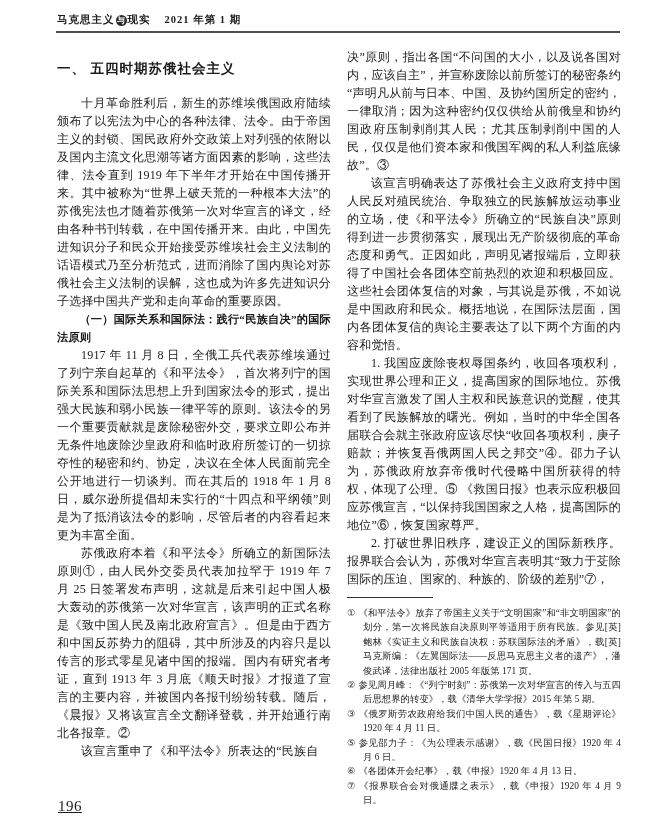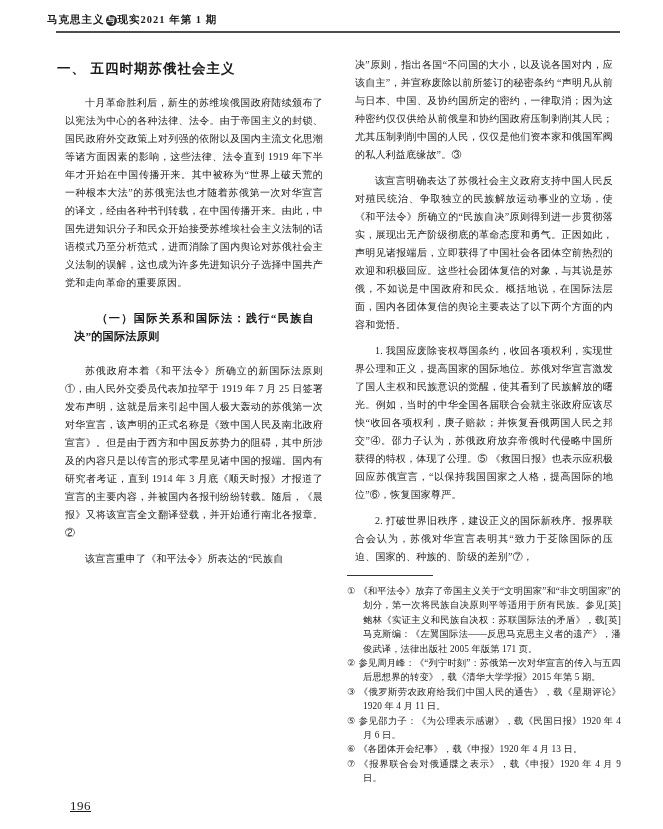--- a/index.html
+++ b/index.html
@@ -6,39 +6,39 @@
   body {
     width:663px; height:829px;
     background:#ffffff;
     position:relative;
     overflow:hidden;
     font-family:"Liberation Serif", serif;
     color:#1b1b1b;
   }
   
   .running-head {
-    position:absolute; left:47px; top:13px;
+    position:absolute; left:57px; top:13px;
     font-size:10.5px; font-weight:bold;
     letter-spacing:1px;
     display:flex; align-items:center;
     white-space:nowrap;
   }
   .logo-circle {
     display:inline-block;
     width:11px; height:11px;
     margin:0 1px;
     background:#2a2a2a;
     color:#fff;
     border-radius:50%;
     font-size:8px; line-height:11px;
     text-align:center;
     font-weight:bold;
     letter-spacing:0;
   }
-  .issue-label { letter-spacing:1px; }
+  .issue-label { margin-left:14px; letter-spacing:1px; }
   .header-rule {
     position:absolute; left:56px; top:31px;
     width:564px; height:2px;
     background:#4d4d4d;
   }
   
   .columns {
     position:absolute; left:57px; top:48px;
     width:564px;
     display:flex;
@@ -49,34 +49,34 @@
   .section-title {
     text-align:left;
     font-weight:bold;
     font-size:13.5px;
     line-height:21px;
     margin:10px 0 15px 0;
     letter-spacing:1px;
   }
   
   .body-para {
-    font-size:10px;
+    font-size:12px;
     line-height:18px;
     text-align:justify;
     text-justify:inter-ideograph;
-    margin:8px;
+    margin:0;
     text-indent:2em;
     letter-spacing:0.2px;
   }
   .body-para.no-indent { text-indent:0; }
   .subheading {
     font-size:11.2px;
     line-height:18px;
     text-align:justify;
-    margin:17px;
+    margin:0;
     text-indent:2em;
     font-weight:bold;
     letter-spacing:0.2px;
   }
   
   .footnote-rule {
     width:86px; height:0;
     border-top:1.5px solid #333;
     margin:9px 0 8px 0;
   }
@@ -85,22 +85,22 @@
     line-height:14.4px;
     text-align:justify;
     margin:0;
     padding-left:16px;
     text-indent:-16px;
     letter-spacing:0.1px;
   }
   .footnote .fn-marker { margin-right:3px; }
   
   .page-number {
-    position:absolute; left:70px; top:798px;
-    font-size:13px;
+    position:absolute; left:58px; top:798px;
+    font-size:15px;
     letter-spacing:0.5px;
     text-decoration:underline;
   }
 </style>
 </head>
 <body>
 
 <div class="running-head">
   <span>马克思主义</span>
   <span class="logo-circle">与</span>
@@ -110,21 +110,22 @@
 <div class="header-rule"></div>
 
 <div class="columns">
 
   <div class="col">
     <div class="section-title">
       <div>一、 五四时期苏俄社会主义</div>
     </div>
     <p class="body-para">十月革命胜利后，新生的苏维埃俄国政府陆续颁布了以宪法为中心的各种法律、法令。由于帝国主义的封锁、国民政府外交政策上对列强的依附以及国内主流文化思潮等诸方面因素的影响，这些法律、法令直到 1919 年下半年才开始在中国传播开来。其中被称为“世界上破天荒的一种根本大法”的苏俄宪法也才随着苏俄第一次对华宣言的译文，经由各种书刊转载，在中国传播开来。由此，中国先进知识分子和民众开始接受苏维埃社会主义法制的话语模式乃至分析范式，进而消除了国内舆论对苏俄社会主义法制的误解，这也成为许多先进知识分子选择中国共产党和走向革命的重要原因。</p>
     <p class="subheading">（一）国际关系和国际法：践行“民族自决”的国际法原则</p>
-    <p class="body-para">苏俄政府本着《和平法令》所确立的新国际法原则①，由人民外交委员代表加拉罕于 1919 年 7 月 25 日签署发布声明，这就是后来引起中国人极大轰动的苏俄第一次对华宣言，该声明的正式名称是《致中国人民及南北政府宣言》。但是由于西方和中国反苏势力的阻碍，其中所涉及的内容只是以传言的形式零星见诸中国的报端。国内有研究者考证，直到 1914 年 3 月底《顺天时报》才报道了宣言的主要内容，并被国内各报刊纷纷转载。随后，《晨报》又将该宣言全文翻译登载，并开始通行南北各报章。②</p>
+    <p class="body-para">1917 年 11 月 8 日，全俄工兵代表苏维埃通过了列宁亲自起草的《和平法令》，首次将列宁的国际关系和国际法思想上升到国家法令的形式，提出强大民族和弱小民族一律平等的原则。该法令的另一个重要贡献就是废除秘密外交，要求立即公布并无条件地废除沙皇政府和临时政府所签订的一切掠夺性的秘密和约、协定，决议在全体人民面前完全公开地进行一切谈判。而在其后的 1918 年 1 月 8 日，威尔逊所提倡却未实行的“十四点和平纲领”则是为了抵消该法令的影响，尽管后者的内容看起来更为丰富全面。</p>
+    <p class="body-para">苏俄政府本着《和平法令》所确立的新国际法原则①，由人民外交委员代表加拉罕于 1919 年 7 月 25 日签署发布声明，这就是后来引起中国人极大轰动的苏俄第一次对华宣言，该声明的正式名称是《致中国人民及南北政府宣言》。但是由于西方和中国反苏势力的阻碍，其中所涉及的内容只是以传言的形式零星见诸中国的报端。国内有研究者考证，直到 1913 年 3 月底《顺天时报》才报道了宣言的主要内容，并被国内各报刊纷纷转载。随后，《晨报》又将该宣言全文翻译登载，并开始通行南北各报章。②</p>
     <p class="body-para">该宣言重申了《和平法令》所表达的“民族自</p>
   </div>
 
   <div class="col">
     <p class="body-para no-indent">决”原则，指出各国“不问国的大小，以及说各国对内，应该自主”，并宣称废除以前所签订的秘密条约 “声明凡从前与日本、中国、及协约国所定的密约，一律取消；因为这种密约仅仅供给从前俄皇和协约国政府压制剥削其人民；尤其压制剥削中国的人民，仅仅是他们资本家和俄国军阀的私人利益底缘故”。③</p>
     <p class="body-para">该宣言明确表达了苏俄社会主义政府支持中国人民反对殖民统治、争取独立的民族解放运动事业的立场，使《和平法令》所确立的“民族自决”原则得到进一步贯彻落实，展现出无产阶级彻底的革命态度和勇气。正因如此，声明见诸报端后，立即获得了中国社会各团体空前热烈的欢迎和积极回应。这些社会团体复信的对象，与其说是苏俄，不如说是中国政府和民众。概括地说，在国际法层面，国内各团体复信的舆论主要表达了以下两个方面的内容和觉悟。</p>
     <p class="body-para">1. 我国应废除丧权辱国条约，收回各项权利，实现世界公理和正义，提高国家的国际地位。苏俄对华宣言激发了国人主权和民族意识的觉醒，使其看到了民族解放的曙光。例如，当时的中华全国各届联合会就主张政府应该尽快“收回各项权利，庚子赔款；并恢复吾俄两国人民之邦交”④。邵力子认为，苏俄政府放弃帝俄时代侵略中国所获得的特权，体现了公理。⑤ 《救国日报》也表示应积极回应苏俄宣言，“以保持我国国家之人格，提高国际的地位”⑥，恢复国家尊严。</p>
     <p class="body-para">2. 打破世界旧秩序，建设正义的国际新秩序。报界联合会认为，苏俄对华宣言表明其“致力于芟除国际的压迫、国家的、种族的、阶级的差别”⑦，</p>
 
     <div class="footnote-rule"></div>

